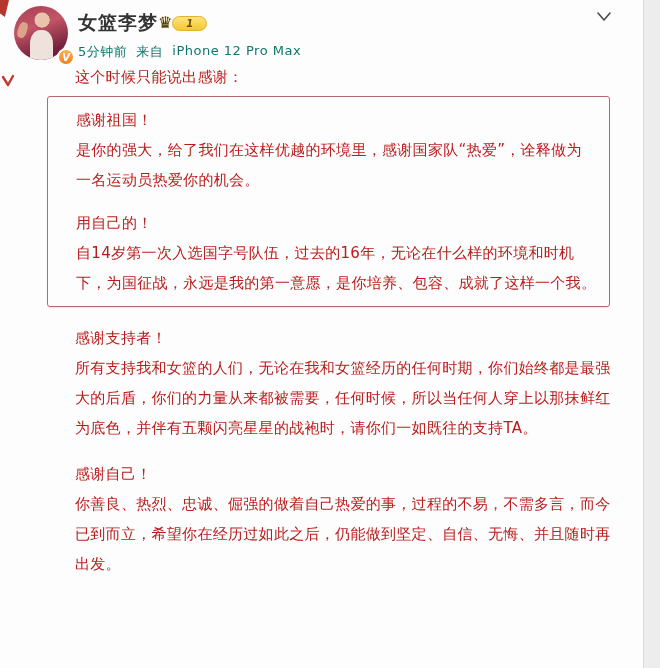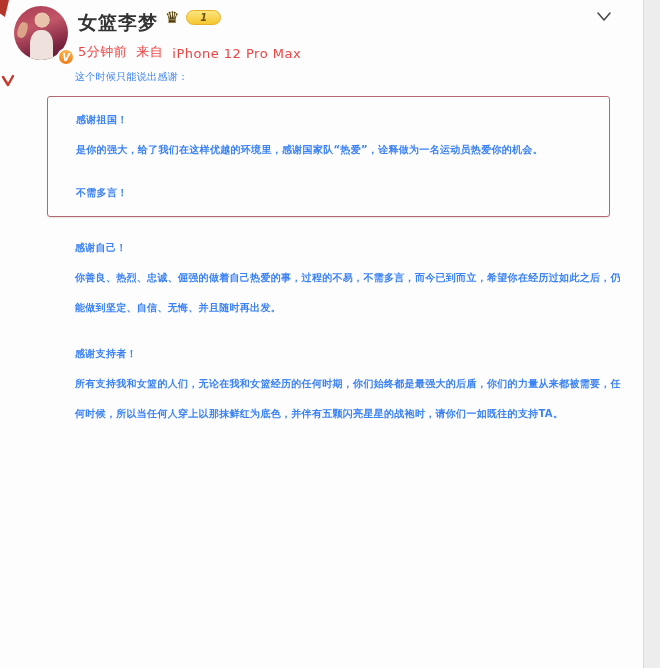--- a/index.html
+++ b/index.html
@@ -45,49 +45,49 @@
     position:absolute; left:8%; top:30%; width:16%; height:30%;
     background:#dba489; border-radius:40%; transform:rotate(18deg);
   }
   .v-badge {
     position:absolute; right:-7px; bottom:-6px; width:18px; height:18px;
     border-radius:50%; background:linear-gradient(180deg,#ffb44c,#ef7f1c);
     border:2px solid #fff; color:#fff; font-size:10px; font-weight:bold;
     font-style:italic; display:flex; align-items:center; justify-content:center;
   }
   .uinfo { position:absolute; left:78px; top:10px; }
-  .uname-row { display:flex; align-items:flex-start; gap:7px; }
+  .uname-row { display:flex; align-items:center; }
   .uname { font-size:19px; font-weight:bold; color:#333; letter-spacing:1px; }
   .crown { font-size:16px; color:#473a14; line-height:1;
            text-shadow:0 0 1px #caa32b; }
   .vip-pill {
     width:35px; height:15px; border-radius:8px;
     background:linear-gradient(180deg,#fce47d,#f4c72f);
     border:1px solid #e2b22c; color:#6f530e; font-size:10px; font-weight:bold;
     font-style:italic; display:flex; align-items:center; justify-content:center;
   }
-  .meta { margin-top:7px; font-size:13px; color:#ef4444; display:flex; gap:9px;
-          letter-spacing:0.5px;align-items:flex-end; }
+  .meta { margin-top:7px; font-size:13px; color:#0f766e; display:flex; gap:9px;
+          letter-spacing:0.5px; }
   .chevron { position:absolute; right:28px; top:8px; width:22px; height:18px;
              cursor:pointer; }
   
   .body {
-    padding:0 20px 0 75px; font-size:10px; line-height:30px;
-    color:#3b82f6; letter-spacing:0.3px;
+    padding:0 20px 0 75px; font-size:15px; line-height:30px;
+    color:#b91c1c; letter-spacing:0.3px;
   }
   .intro { margin:0; }
   .quote-box {
     border:1px solid #b06a70; border-radius:3px;
     margin:4px 13px 0 -28px; padding:8px 12px 8px 28px;
     box-shadow:0 1px 1px rgba(140,80,90,0.15);
   }
   .para { margin-top:16px; }
   .quote-box .para { margin-top:0; }
   .quote-box .para + .para { margin-top:13px; }
-  .line { display:block;font-weight:bold; }
+  .line { display:block; }
 </style>
 </head>
 <body>
 
 <div class="page">
   <div class="card">
 
     <div class="header">
       <div class="avatar">
         <div class="av-photo">
@@ -119,32 +119,33 @@
 
     <div class="body">
       <p class="intro">这个时候只能说出感谢：</p>
 
       <div class="quote-box">
         <p class="para">
           <span class="line">感谢祖国！</span>
           <span class="line">是你的强大，给了我们在这样优越的环境里，感谢国家队“热爱”，诠释做为一名运动员热爱你的机会。</span>
         </p>
         <p class="para">
-          <span class="line">不需多言！</span>
+          <span class="line">用自己的！</span>
+          <span class="line">自14岁第一次入选国字号队伍，过去的16年，无论在什么样的环境和时机下，为国征战，永远是我的第一意愿，是你培养、包容、成就了这样一个我。</span>
         </p>
       </div>
 
       <p class="para">
-        <span class="line">感谢自己！</span>
-        <span class="line">你善良、热烈、忠诚、倔强的做着自己热爱的事，过程的不易，不需多言，而今已到而立，希望你在经历过如此之后，仍能做到坚定、自信、无悔、并且随时再出发。</span>
+        <span class="line">感谢支持者！</span>
+        <span class="line">所有支持我和女篮的人们，无论在我和女篮经历的任何时期，你们始终都是最强大的后盾，你们的力量从来都被需要，任何时候，所以当任何人穿上以那抹鲜红为底色，并伴有五颗闪亮星星的战袍时，请你们一如既往的支持TA。</span>
       </p>
 
       <p class="para">
-        <span class="line">感谢支持者！</span>
-        <span class="line">所有支持我和女篮的人们，无论在我和女篮经历的任何时期，你们始终都是最强大的后盾，你们的力量从来都被需要，任何时候，所以当任何人穿上以那抹鲜红为底色，并伴有五颗闪亮星星的战袍时，请你们一如既往的支持TA。</span>
+        <span class="line">感谢自己！</span>
+        <span class="line">你善良、热烈、忠诚、倔强的做着自己热爱的事，过程的不易，不需多言，而今已到而立，希望你在经历过如此之后，仍能做到坚定、自信、无悔、并且随时再出发。</span>
       </p>
 
 
     </div>
   </div>
 
   <div class="right-gutter"></div>
   <div class="corner-red-top"></div>
   <div class="edge-red-mark">
     <svg width="14" height="14" viewBox="0 0 14 14">

